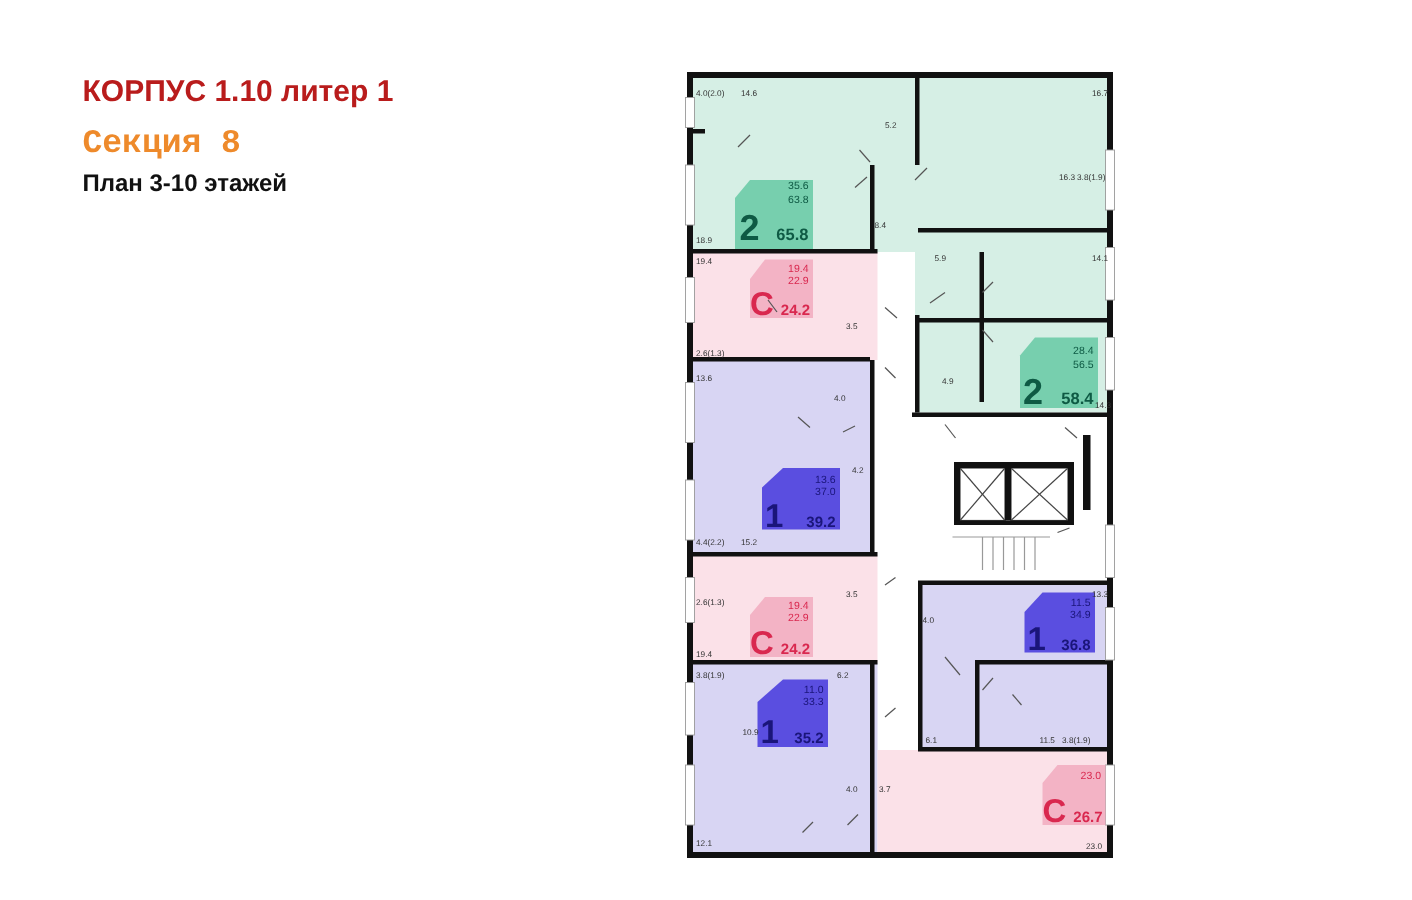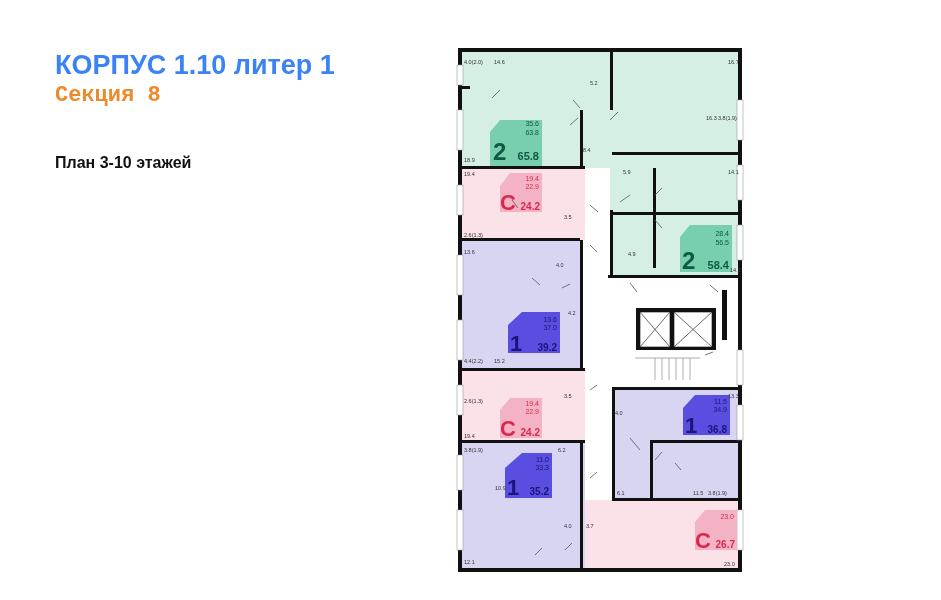--- a/index.html
+++ b/index.html
@@ -1,20 +1,20 @@
 <!DOCTYPE html>
 <html><head>
 <meta charset="utf-8">
 <style>
   html, body { margin:0; padding:0; background:#ffffff; }
   body { width:941px; height:600px; position:relative; overflow:hidden; font-family:"Liberation Sans", sans-serif; }
   .title { position:absolute; left:55px; font-weight:bold; }
-  .t1 { top:50px; font-size:27px; color:#3b82f6; }
+  .t1 { top:50px; font-size:20px; color:#b91c1c; }
   .t2 { top:83px; font-size:22px; color:#ee8a2b;font-family:Liberation Mono, monospace; }
-  .t3 { top:114px; font-size:16px; color:#111111;margin-top:40px; }
+  .t3 { top:114px; font-size:16px; color:#111111; }
   #plan { position:absolute; left:440px; top:40px; }
   svg text { font-family:"Liberation Sans", sans-serif; }
 </style>
 </head>
 <body>
 
 <div class="title t1">КОРПУС 1.10 литер 1</div>
 <div class="title t2">Секция 8</div>
 <div class="title t3">План 3-10 этажей</div>
 

